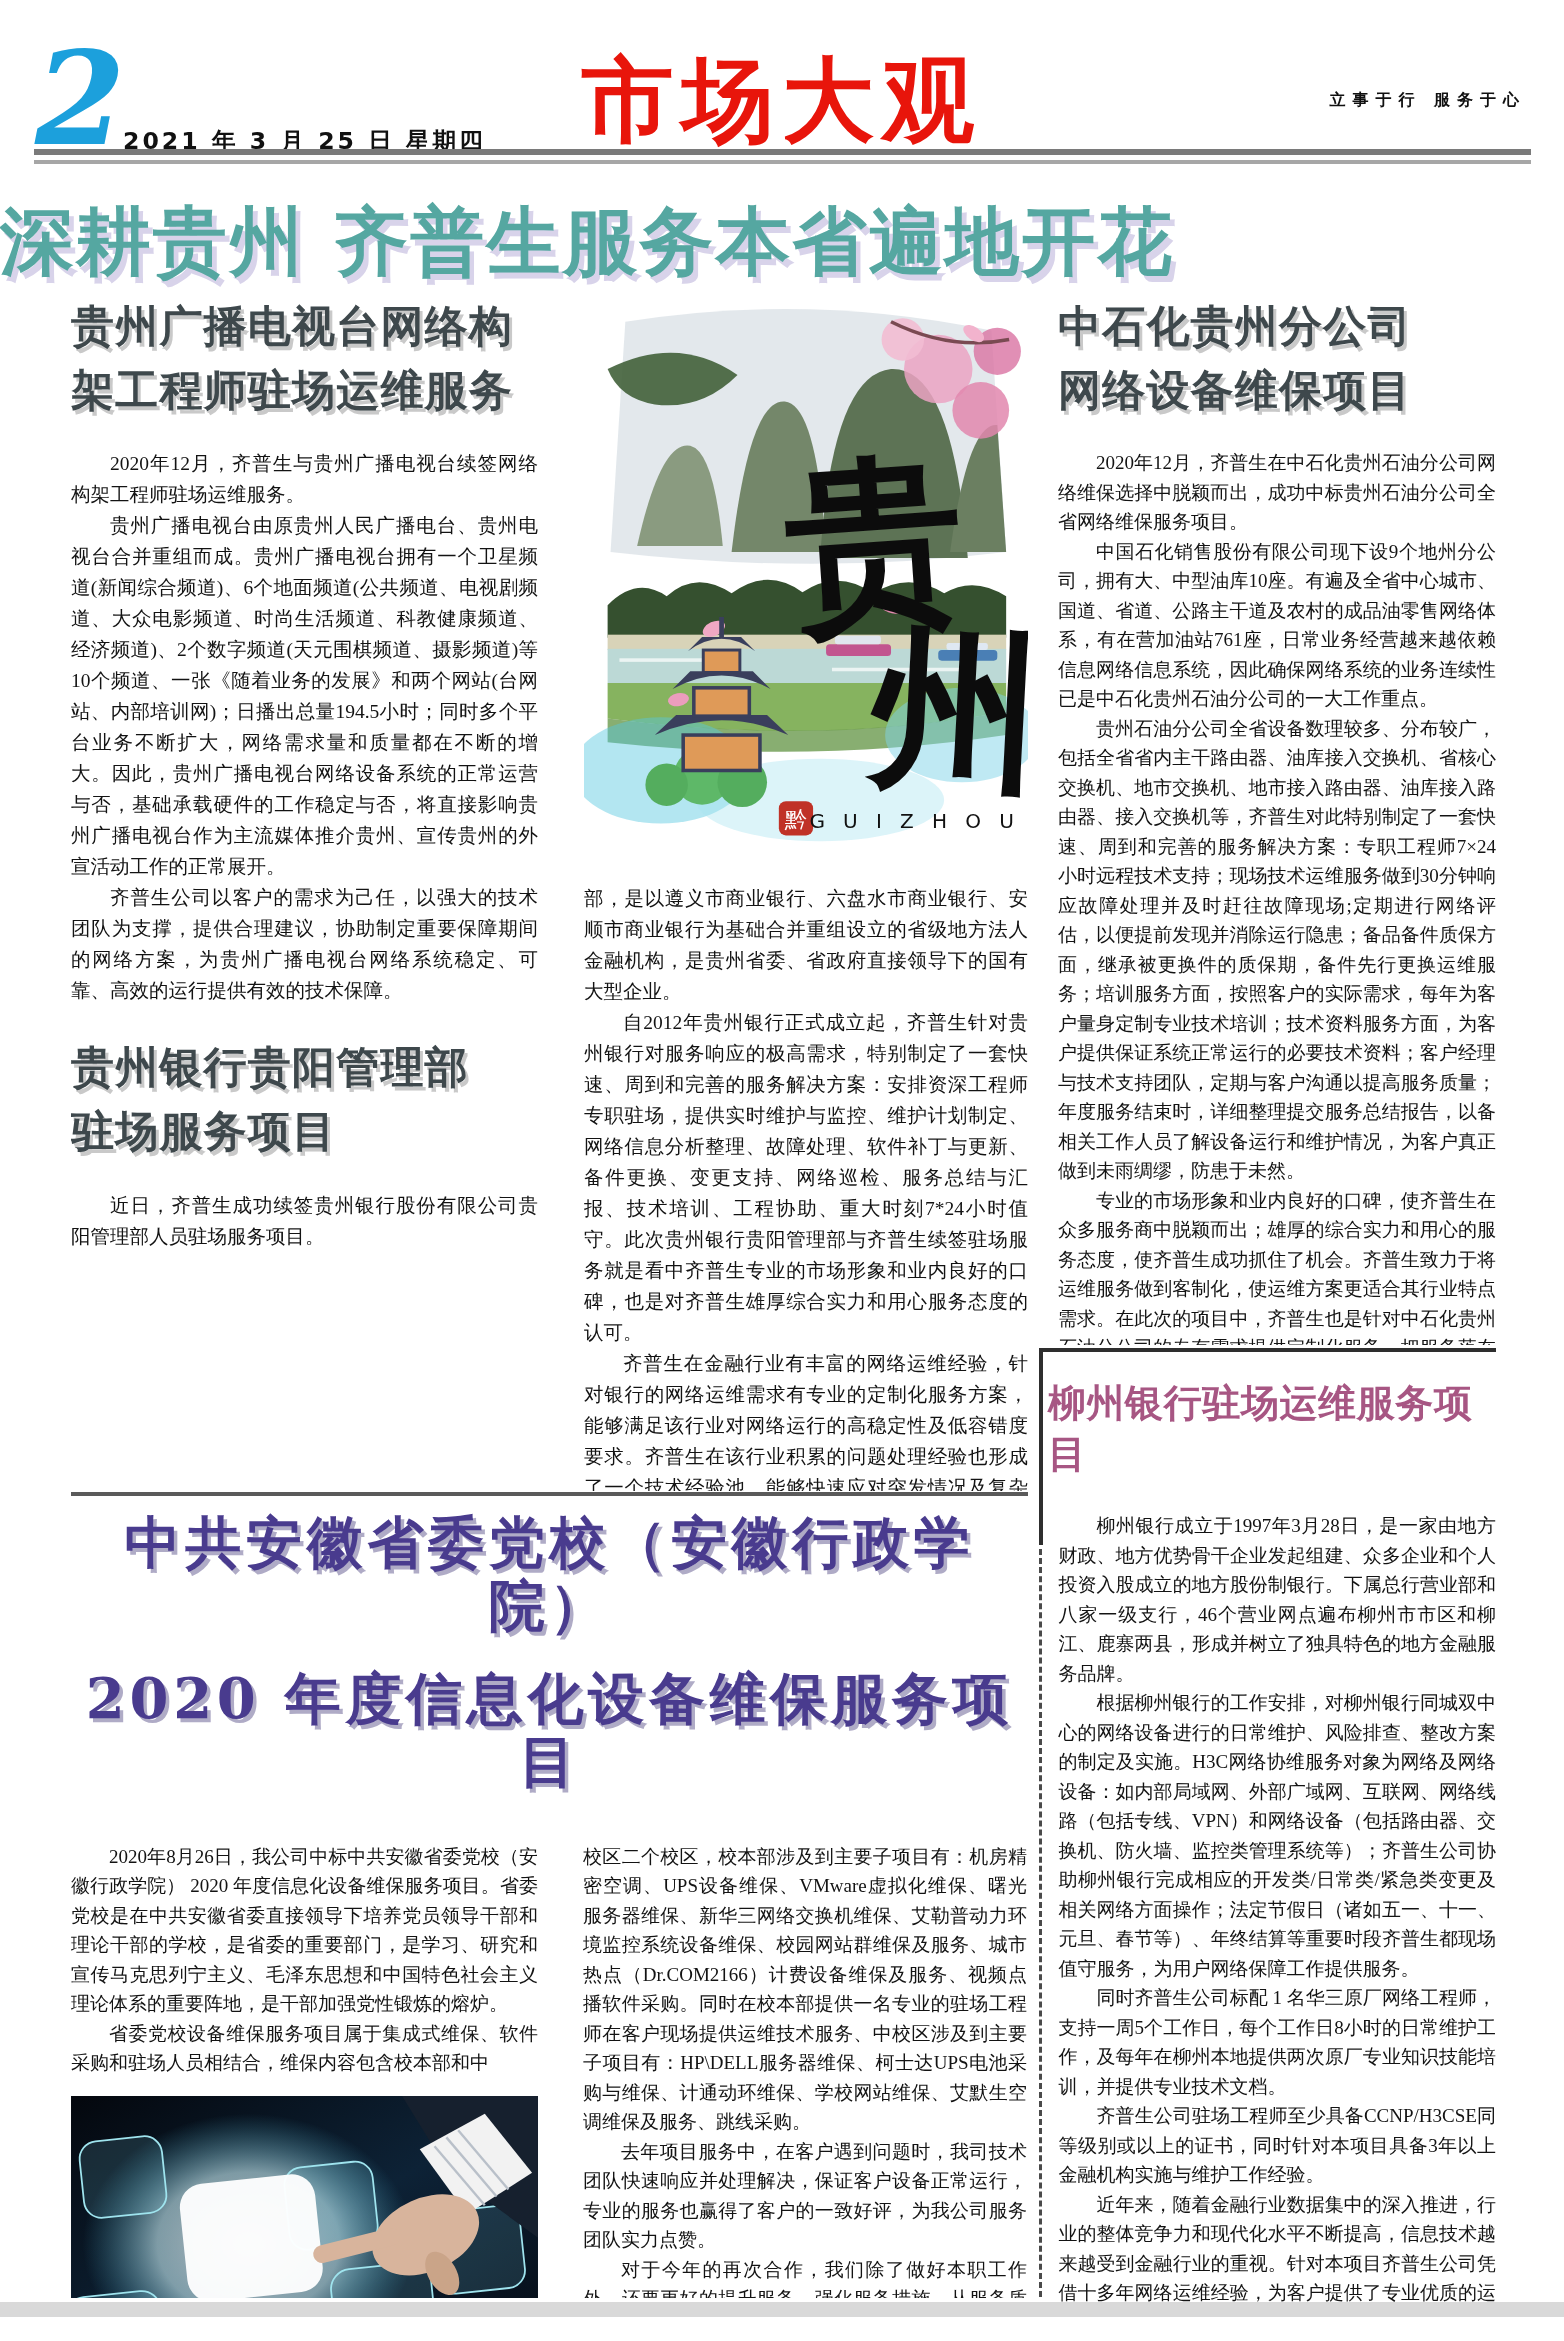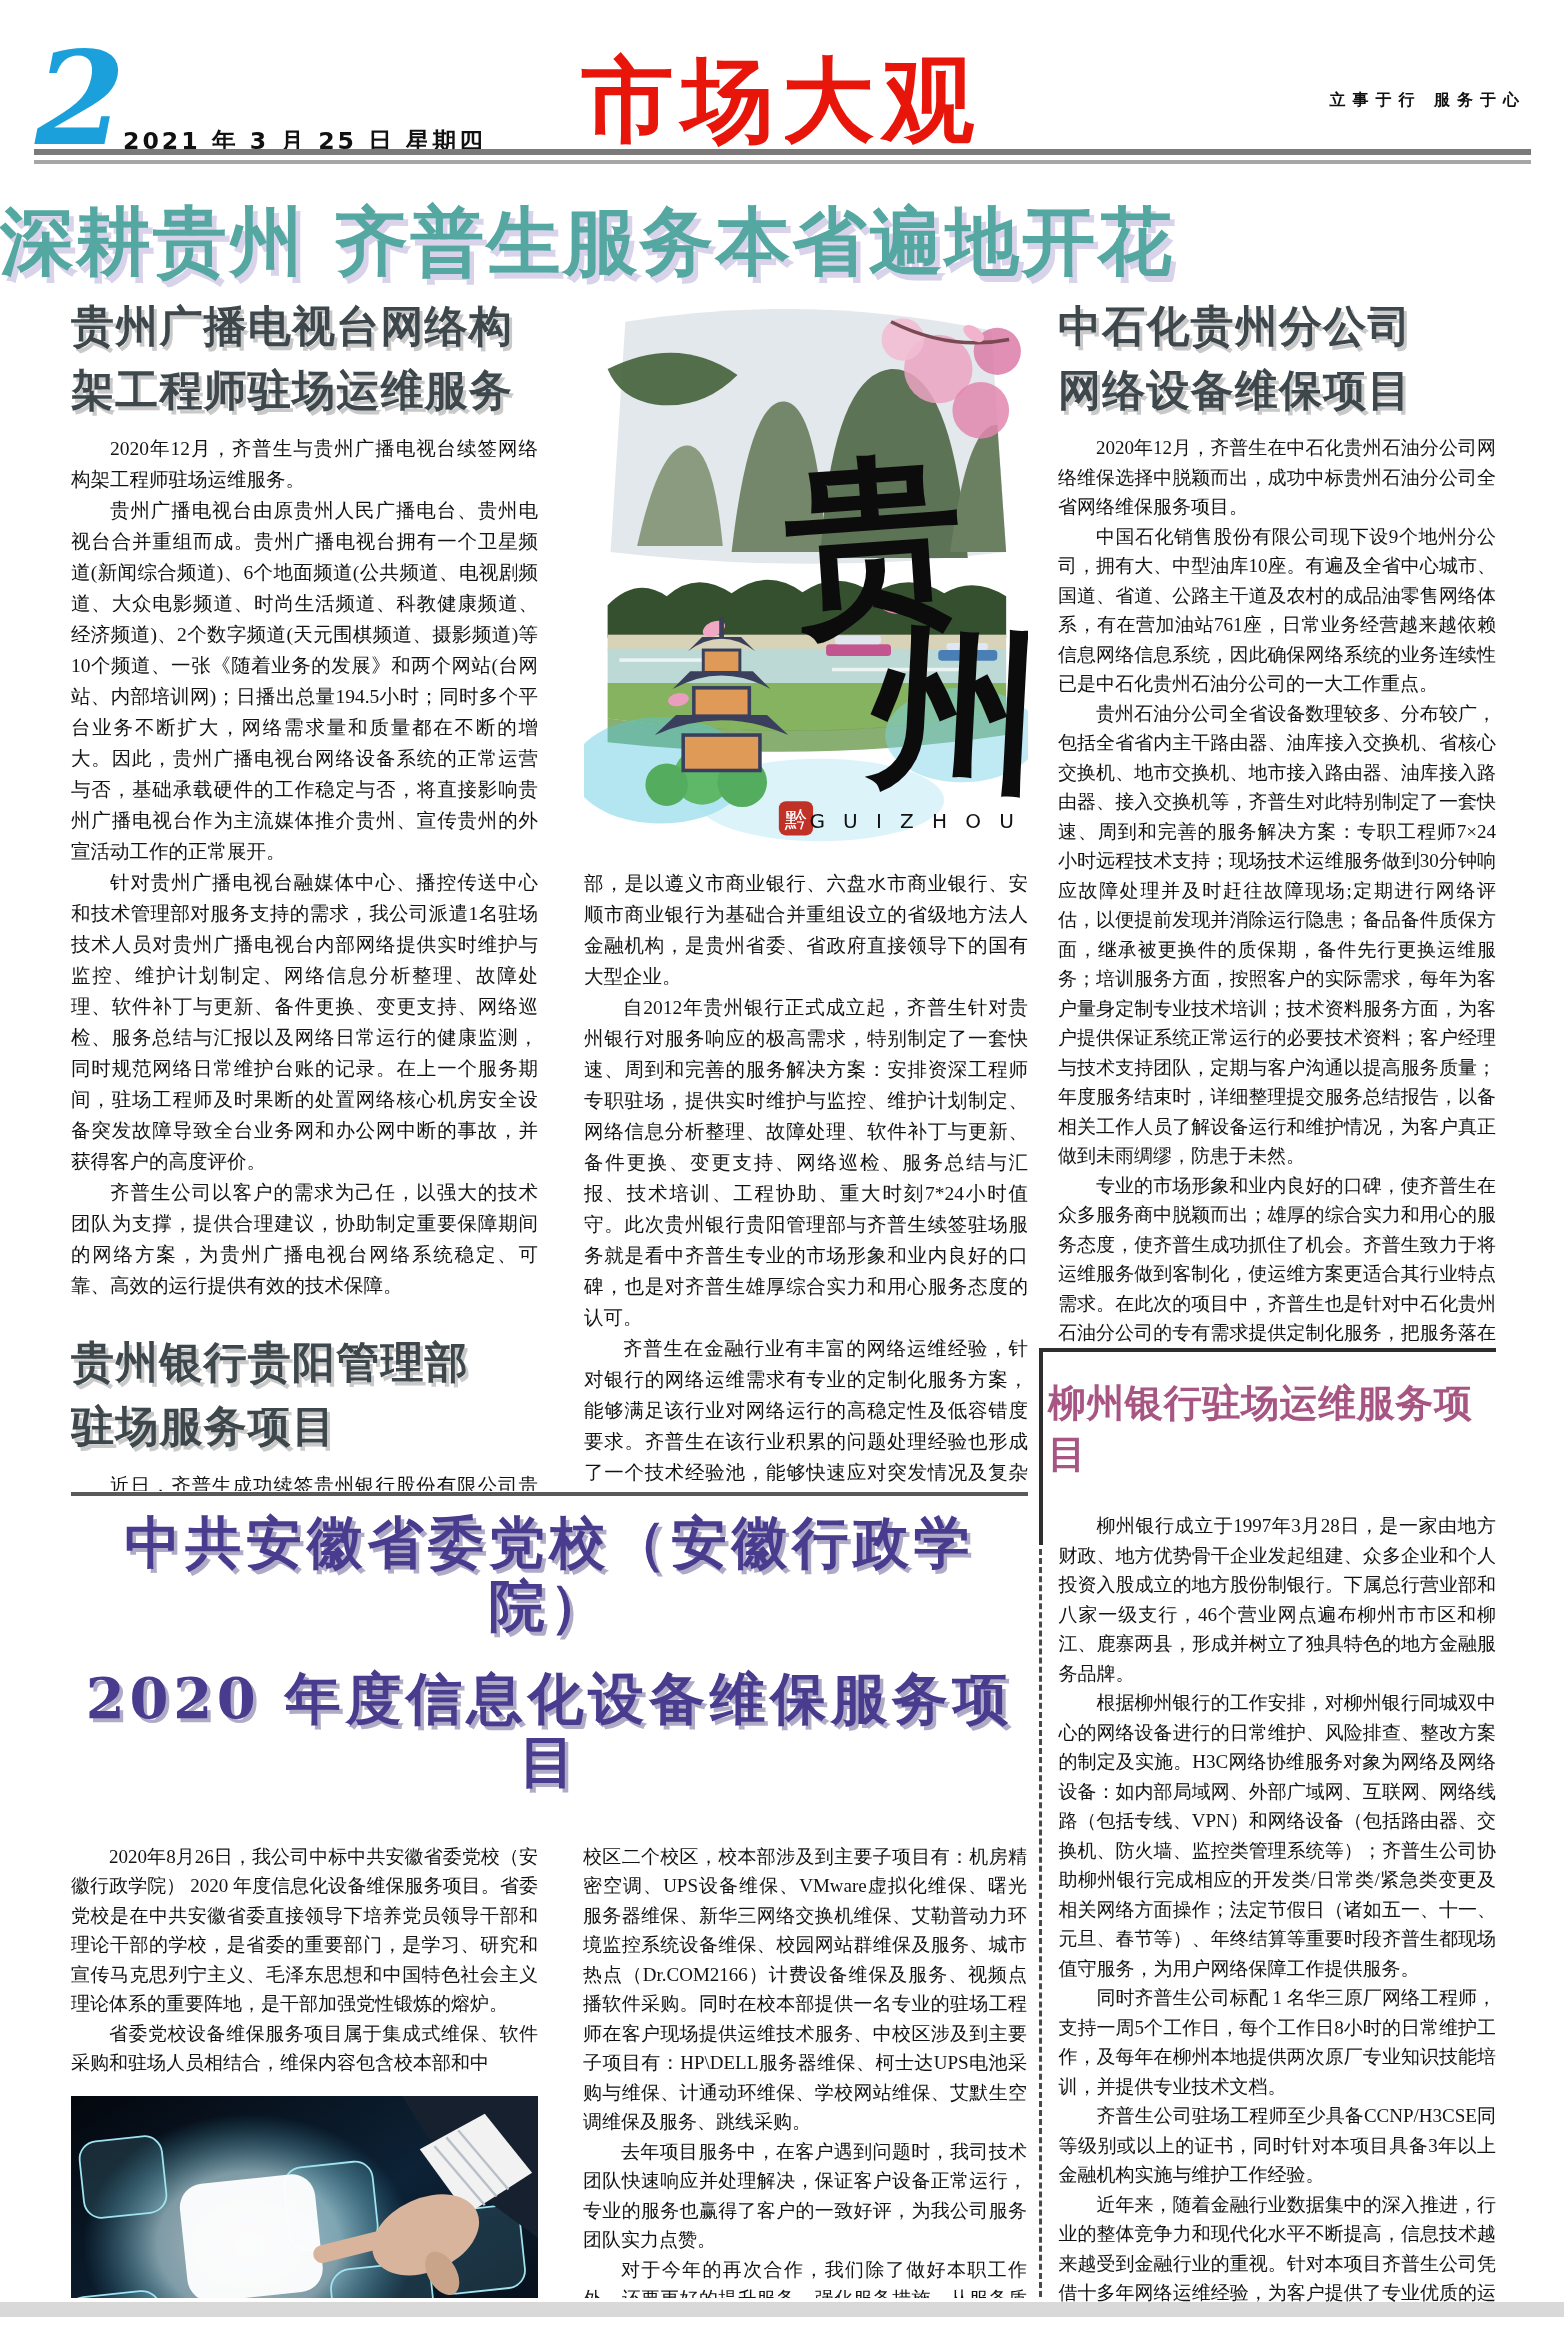--- a/index.html
+++ b/index.html
@@ -21,21 +21,21 @@
             color:var(--headline_teal);font-family:"DejaVu Sans",sans-serif;letter-spacing:2.4px;
             text-shadow:4.7px 5.9px 0 #d8d3ea;}
   
   .col{position:absolute;top:298px;}
   .col-left{left:71px;width:467px;height:1193px;overflow:hidden;}
   .col-center{left:584px;width:444px;height:1193px;overflow:hidden;}
   .col-right{left:1058px;width:438px;height:1047px;overflow:hidden;}
   .art-title{font-size:43px;line-height:1.48;font-weight:900;text-align:left;color:var(--heading_gray);
              font-family:Liberation Mono, monospace;text-shadow:3px 3.5px 0 #c9c9c9;letter-spacing:1.2px;margin:0;}
   .art-title.mt{margin-top:33px;}
-  .body{margin-top:8px;}
+  .body{margin-top:23px;}
   .body p{font-size:19.5px;line-height:31px;text-align:justify;text-indent:2em;margin:0;color:#131313;}
   .body p.noindent{text-indent:0;}
   .body.small p{font-size:19px;line-height:29.5px;}
   
   .illus{width:444px;height:560px;}
   
   .liuzhou{position:absolute;left:1042px;top:1348px;width:454px;height:951px;overflow:hidden;
            border-top:4.7px solid #2e2e2e;}
   .liuzhou-title{margin:26px 0 31px 5.9px;text-align:left;font-size:38px;font-weight:900;
                  color:var(--liuzhou_magenta);font-family:"DejaVu Sans",sans-serif;letter-spacing:0.6px;}
@@ -69,21 +69,20 @@
   <div class="rule2"></div>
 
   <div class="headline">深耕贵州  齐普生服务本省遍地开花</div>
 
   <div class="col col-left">
     <h1 class="art-title">贵州广播电视台网络构</h1>
     <h1 class="art-title">架工程师驻场运维服务</h1>
     <div class="body">
       <p>2020年12月，齐普生与贵州广播电视台续签网络构架工程师驻场运维服务。</p>
       <p>贵州广播电视台由原贵州人民广播电台、贵州电视台合并重组而成。贵州广播电视台拥有一个卫星频道(新闻综合频道)、6个地面频道(公共频道、电视剧频道、大众电影频道、时尚生活频道、科教健康频道、经济频道)、2个数字频道(天元围棋频道、摄影频道)等10个频道、一张《随着业务的发展》和两个网站(台网站、内部培训网)；日播出总量194.5小时；同时多个平台业务不断扩大，网络需求量和质量都在不断的增大。因此，贵州广播电视台网络设备系统的正常运营与否，基础承载硬件的工作稳定与否，将直接影响贵州广播电视台作为主流媒体推介贵州、宣传贵州的外宣活动工作的正常展开。</p>
-      <p>针对贵州广播电视台融媒体中心、播控传送中心和技术管理部对服务支持的需求，我公司派遣1名驻场技术人员对贵州广播电视台内部网络提供实时维护与监控、维护计划制定、网络信息分析整理、故障处理、软件补丁与更新、备件更换、变更支持、网络巡检、服务总结与汇报以及网络日常运行的健康监测，同时规范网络日常维护台账的记录。在上一个服务期间，驻场工程师及时果断的处置网络核心机房安全设备突发故障导致全台业务网和办公网中断的事故，并获得客户的高度评价。</p>
       <p>齐普生公司以客户的需求为己任，以强大的技术团队为支撑，提供合理建议，协助制定重要保障期间的网络方案，为贵州广播电视台网络系统稳定、可靠、高效的运行提供有效的技术保障。</p>
     </div>
     <h2 class="art-title mt">贵州银行贵阳管理部</h2>
     <h2 class="art-title">驻场服务项目</h2>
     <div class="body">
       <p>近日，齐普生成功续签贵州银行股份有限公司贵阳管理部人员驻场服务项目。</p>
 
     </div>
   </div>
 

